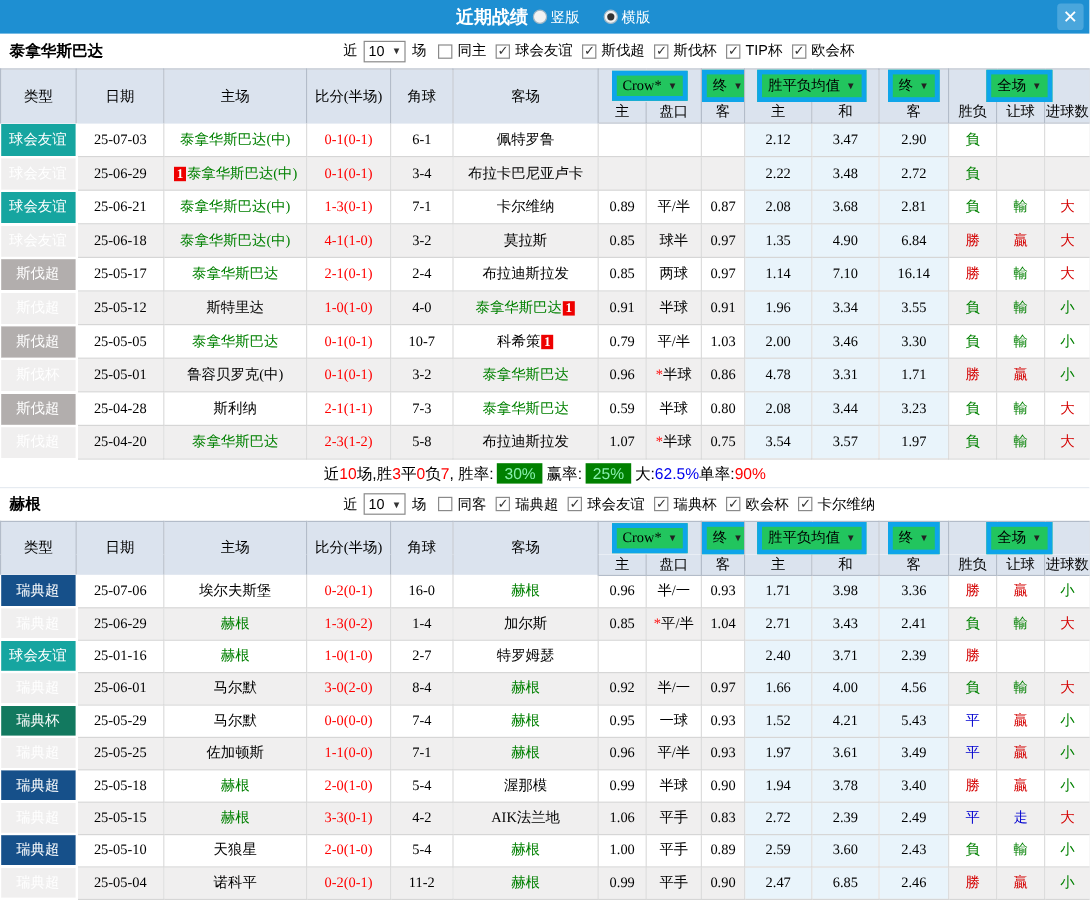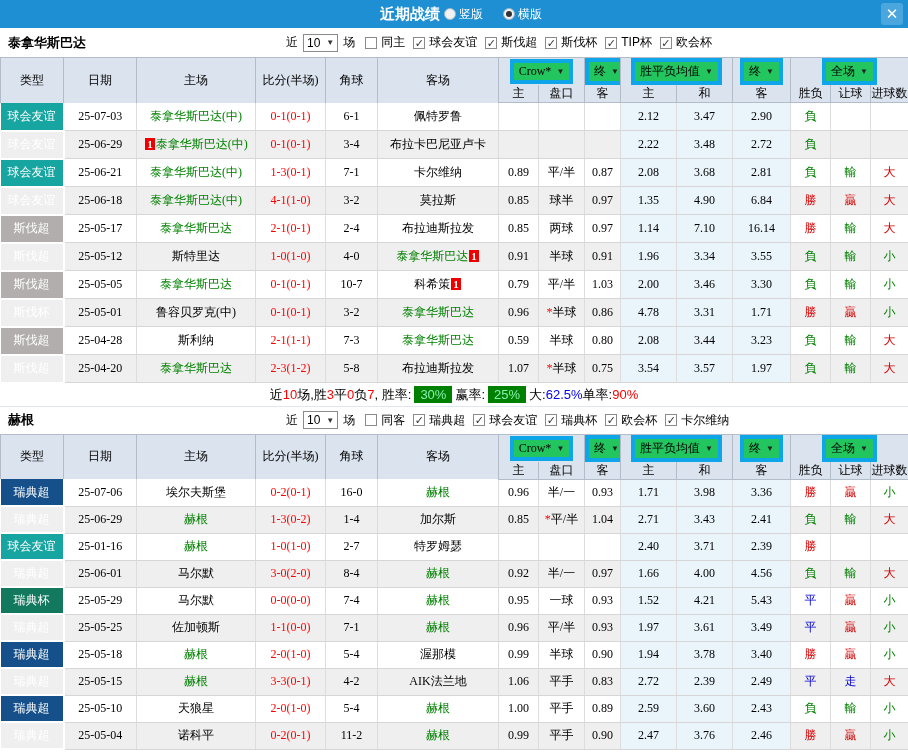--- a/index.html
+++ b/index.html
@@ -619,20 +619,20 @@
     <td class="c-league lg-swe-super">瑞典超</td>
     <td>25-05-04</td>
     <td><span>诺科平</span></td>
     <td class="c-score">0-2(0-1)</td>
     <td>11-2</td>
     <td><span class="self">赫根</span></td>
     <td>0.99</td>
     <td><span class="star"></span><span>平手</span></td>
     <td>0.90</td>
     <td class="c-avg">2.47</td>
-    <td class="c-avg">3.76</td>
+    <td class="c-avg">6.85</td>
     <td class="c-avg">2.46</td>
     <td class="t-r">勝</td>
     <td class="t-r">贏</td>
     <td class="t-g">小</td>
   </tr>
     </tbody>
 </table>
 
 </body></html>

